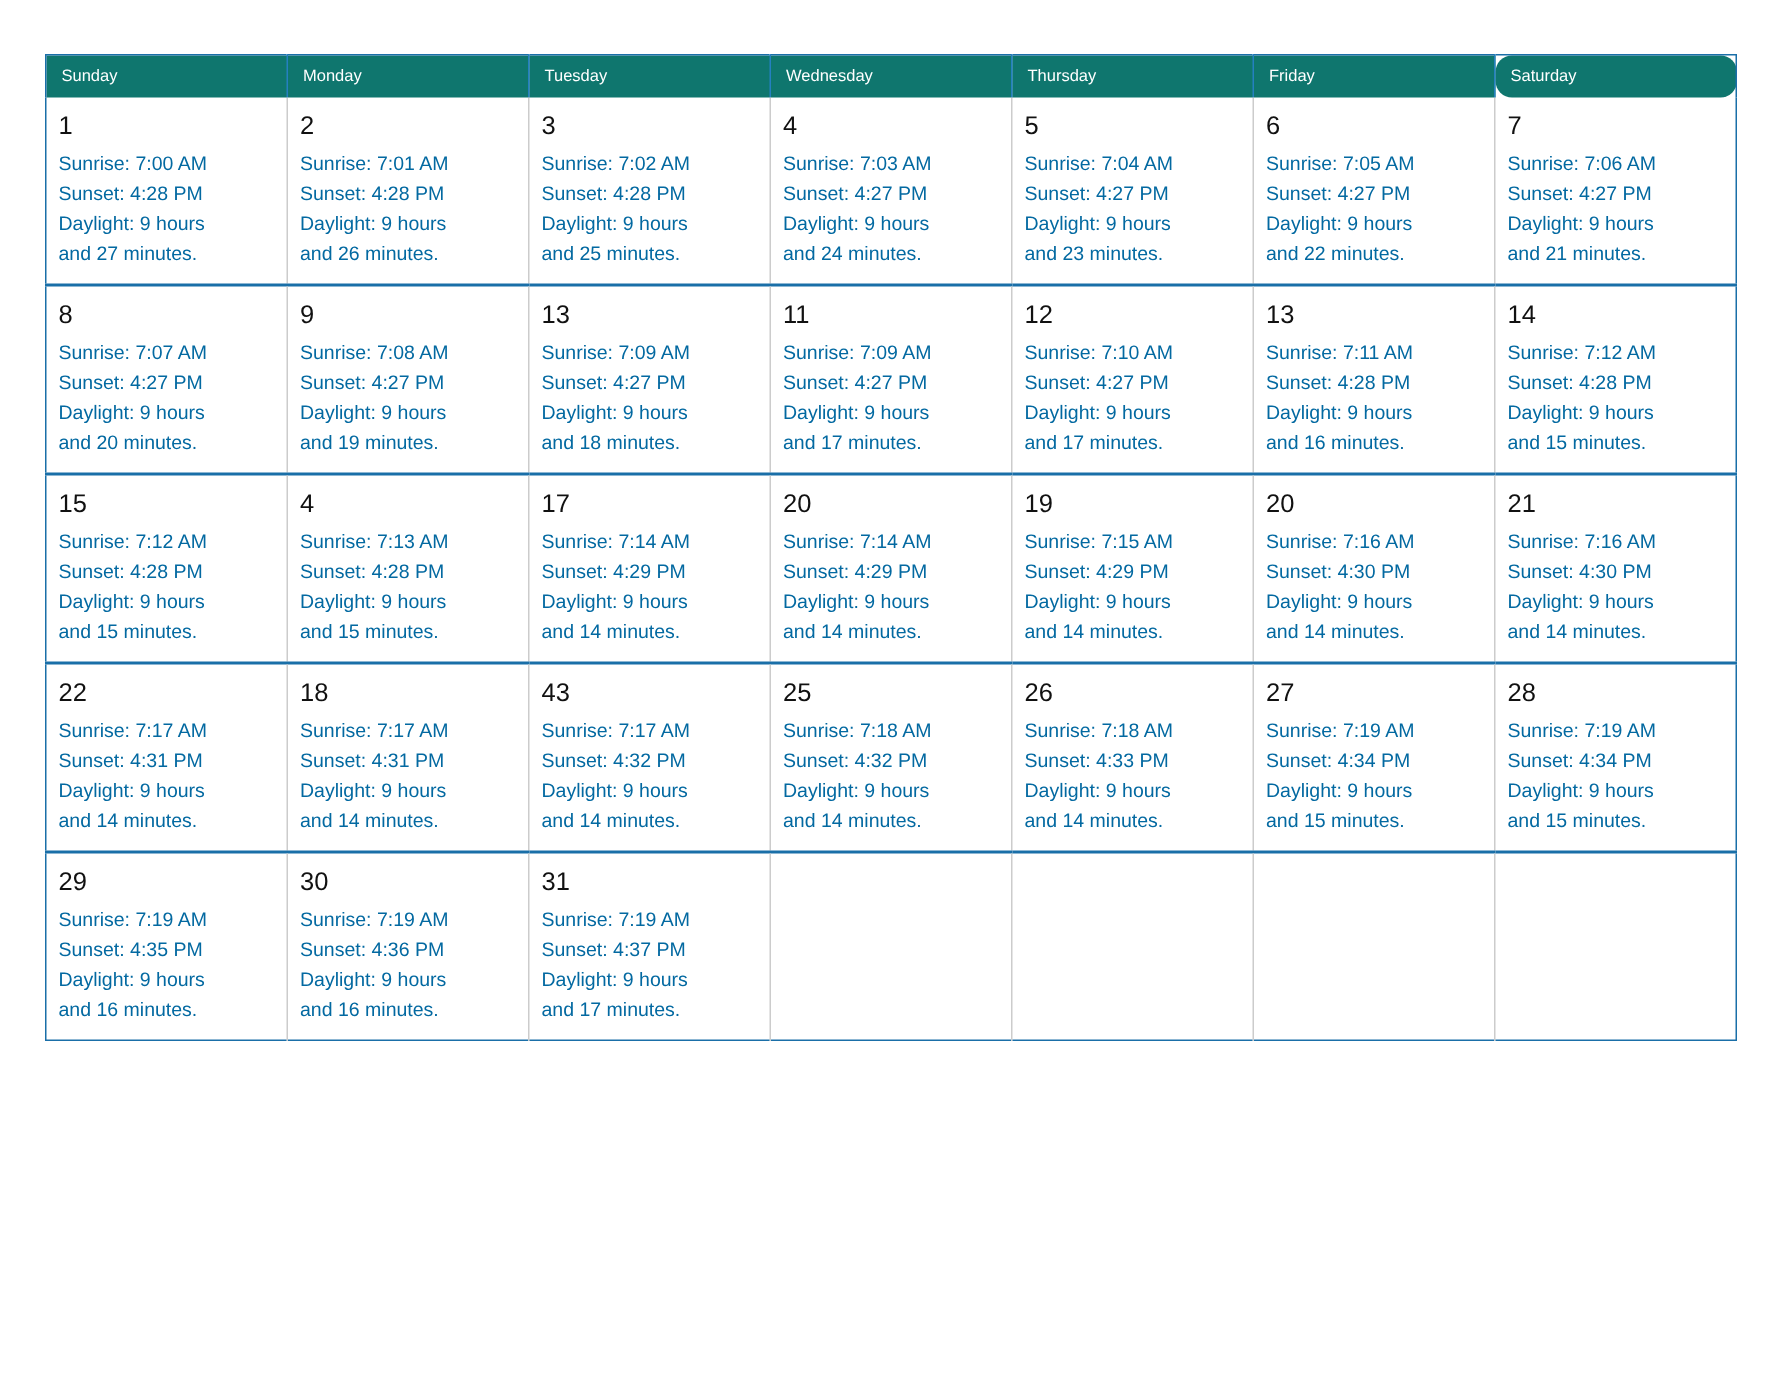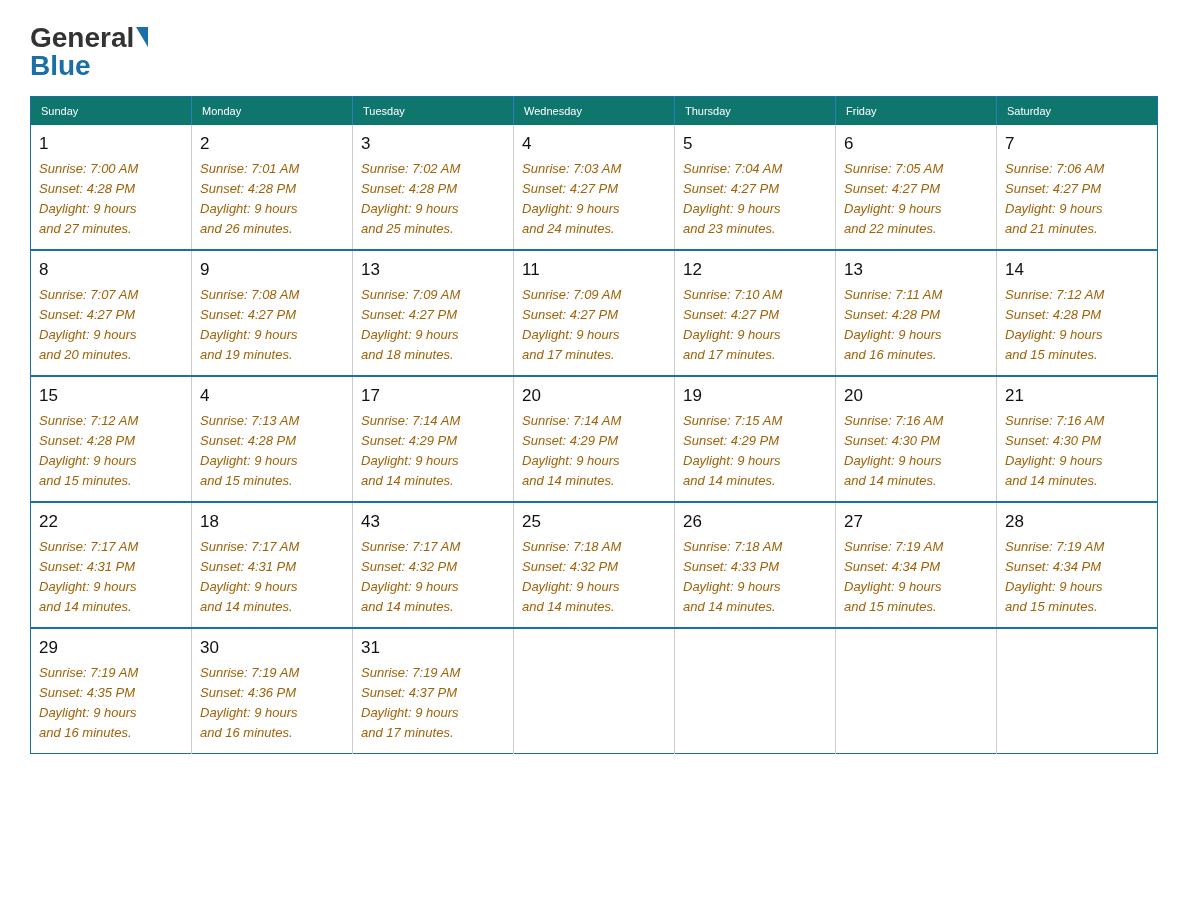--- a/index.html
+++ b/index.html
@@ -71,20 +71,21 @@
       background-color: #0f766e;
       color: #fff;
       font-size: 11px;
       font-weight: normal;
       padding: 8px 10px;
       text-align: left;
       border-right: 1px solid #2580c0;
     }
     thead tr th:last-child {
       border-right: none;
+      border-radius: 11px;
     }
     tbody tr td {
       vertical-align: top;
       padding: 6px 8px 10px 8px;
       border-right: 1px solid #ccc;
       border-bottom: 2px solid #1a6fa8;
       width: 14.28%;
       font-size: 13.5px;
       line-height: 1.5;
       color: #333;
@@ -97,39 +98,31 @@
     }
     .day-num {
       font-size: 17px;
       font-weight: normal;
       color: #111;
       display: block;
       margin-bottom: 2px;
     }
     .day-info {
       font-size: 13px;
-      color: #a16207;
+      color: #0369a1;
       line-height: 1.55;
-      font-style: italic;
     }
     .empty-cell {
       background: #fff;
     }
   </style>
 </head>
 <body>
 
 <div class="header">
-  <div class="logo">
-    <div class="logo-text-general">
-      <span>General</span>
-        <span class="logo-arrow"></span>
-    </div>
-    <div class="logo-text-blue">Blue</div>
-  </div>
   <div class="title-section">
   </div>
 </div>
 
 <table>
   <thead>
     <tr>
     <th>Sunday</th>
         <th>Monday</th>
         <th>Tuesday</th>

